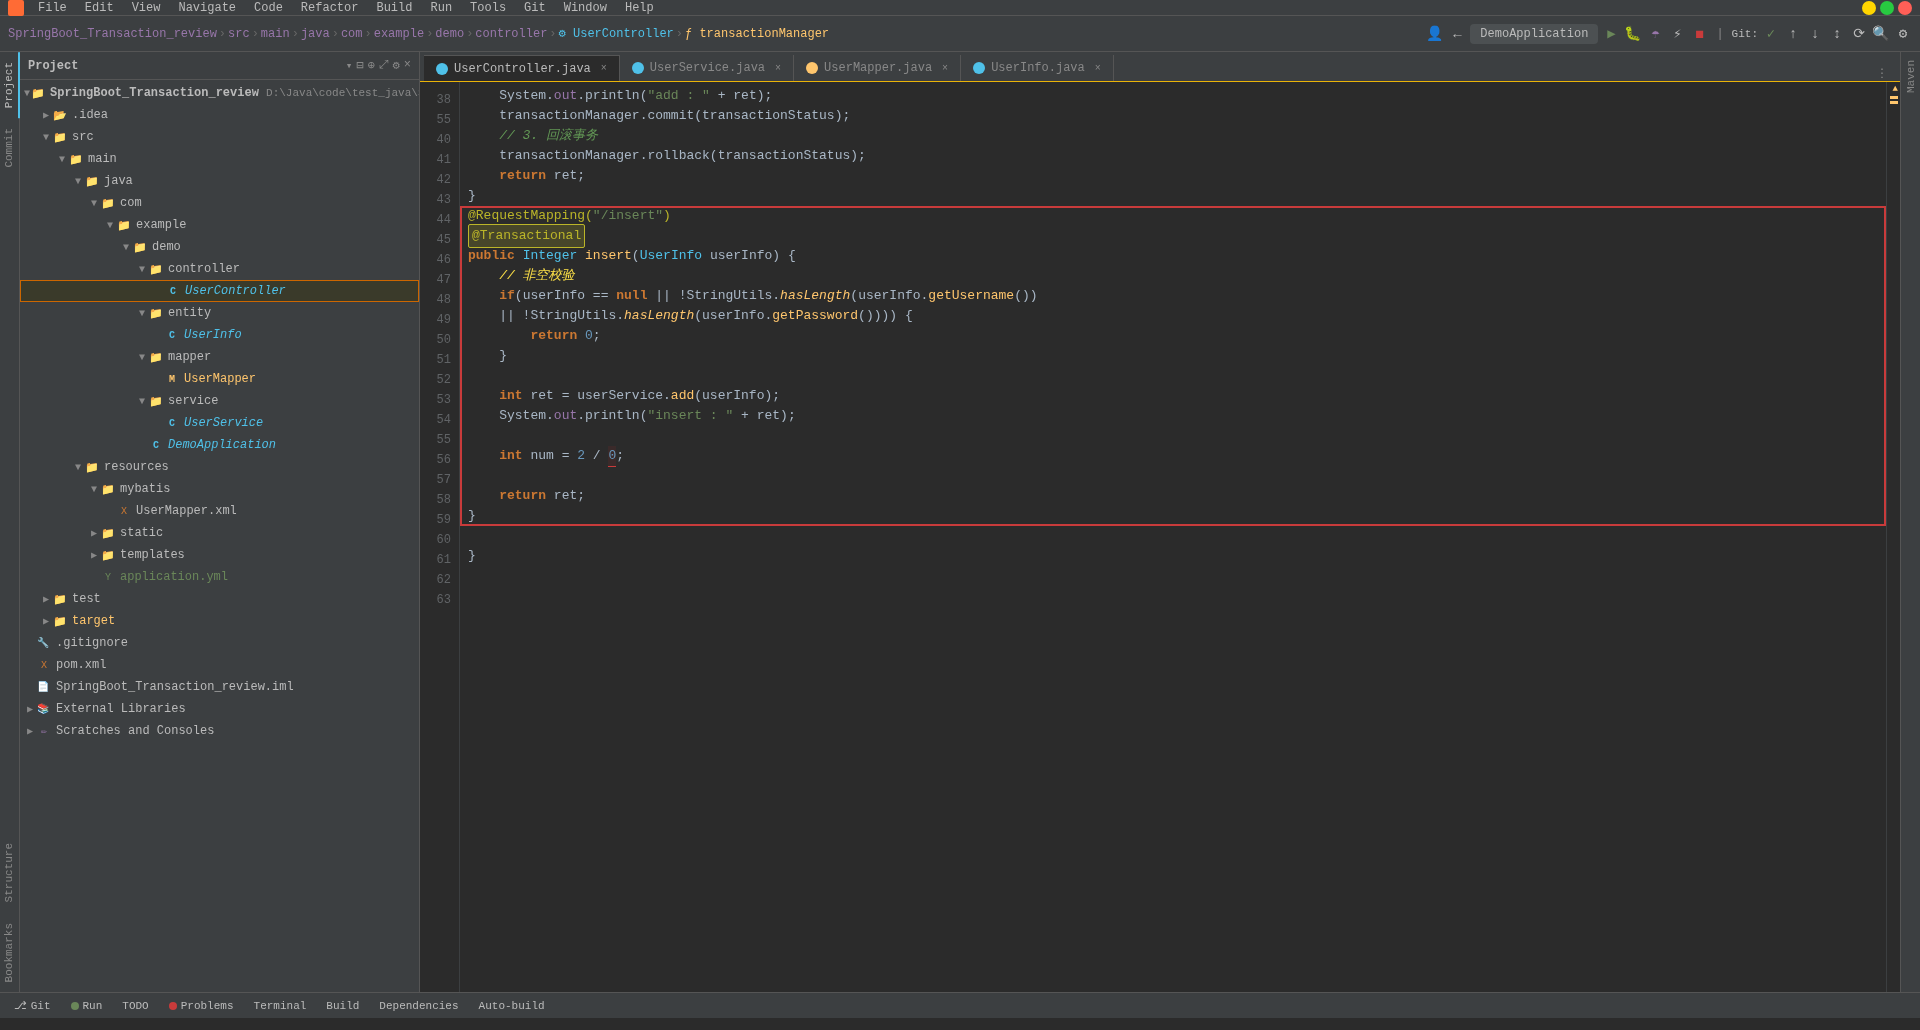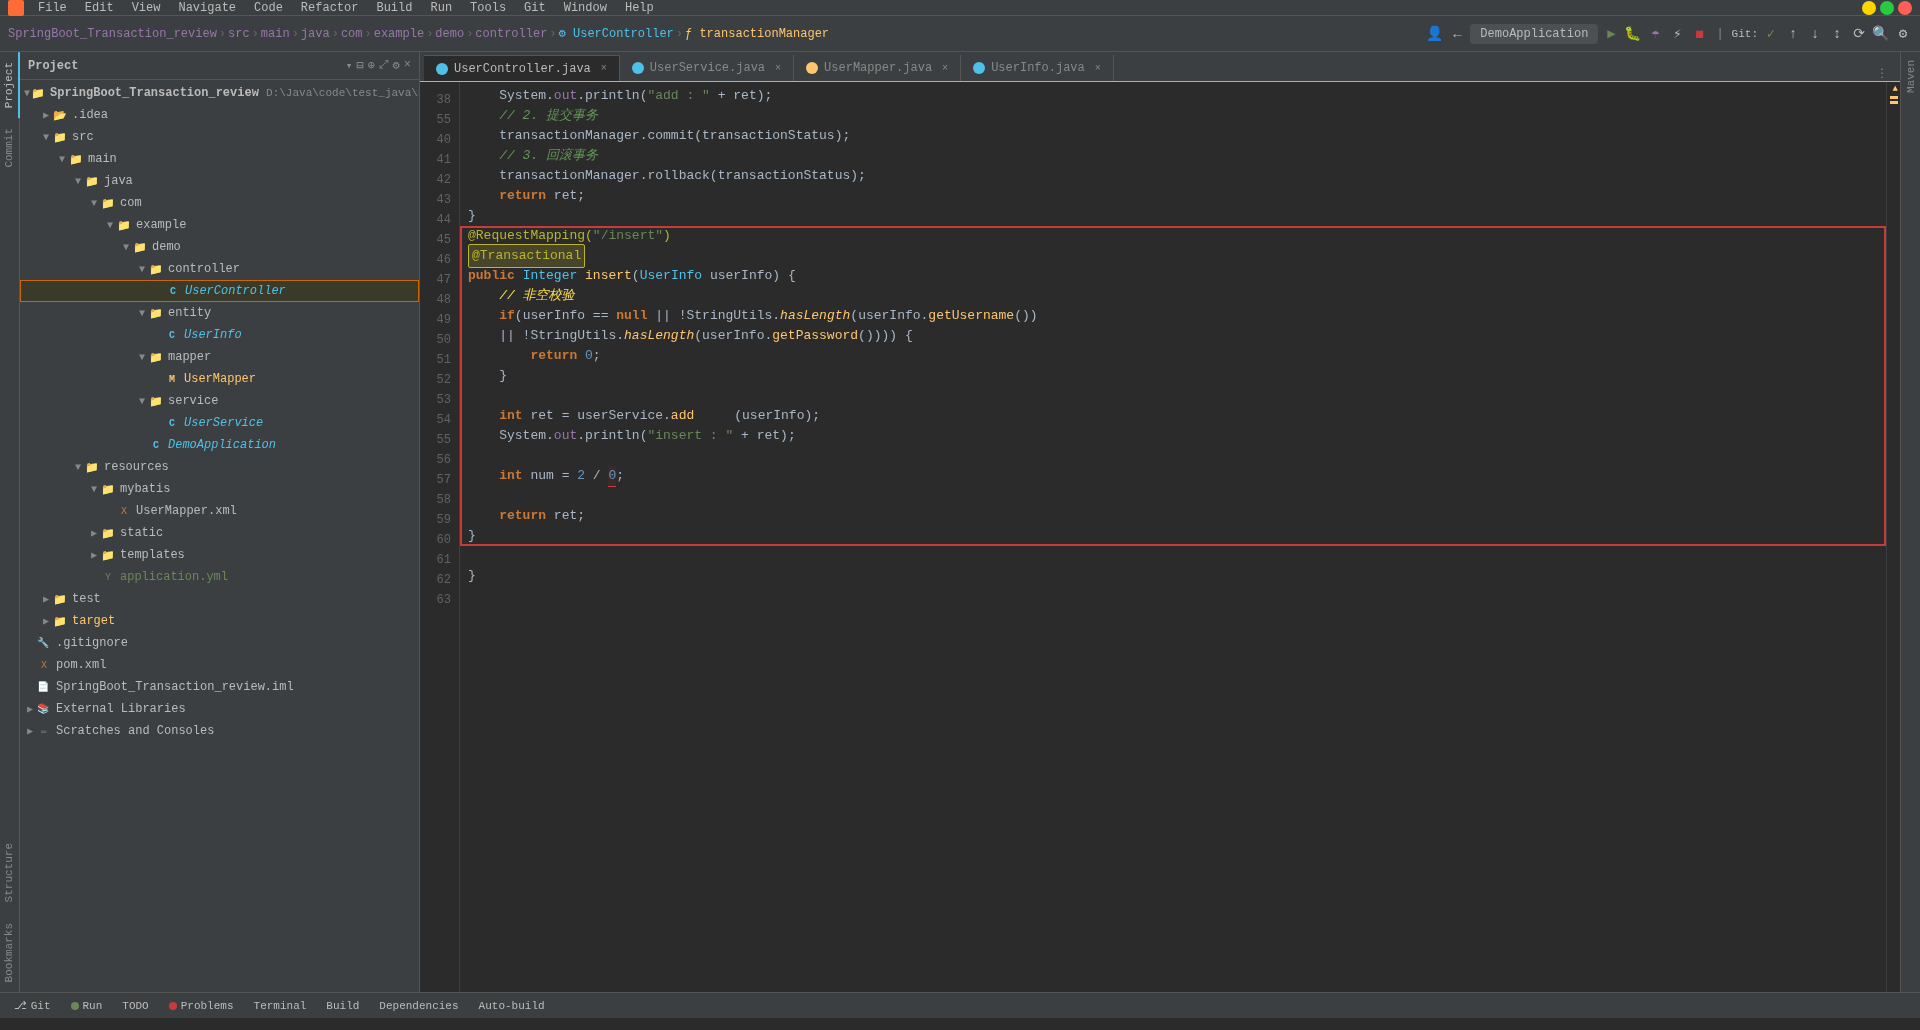--- a/index.html
+++ b/index.html
@@ -420,23 +420,20 @@
           <div>63</div>
         </div>
       </div>
 
       <div id="code-area" style="flex:1;padding:4px 8px;overflow:auto;line-height:20px;font-size:13px;position:relative;background:#2b2b2b;">
 
         <div class="code-line">
           <span style="color:#a9b7c6;">&nbsp;&nbsp;&nbsp;&nbsp;System.</span><span style="color:#9876aa;">out</span><span style="color:#a9b7c6;">.println(</span><span style="color:#6a8759;">"add : "</span><span style="color:#a9b7c6;"> + ret);</span>
         </div>
 
-        <div class="code-line">
-          <span style="color:#629755;font-style:italic;">&nbsp;&nbsp;&nbsp;&nbsp;// 2. 提交事务</span>
-        </div>
 
         <div class="code-line">
           <span style="color:#a9b7c6;">&nbsp;&nbsp;&nbsp;&nbsp;transactionManager.commit(transactionStatus);</span>
         </div>
 
         <div class="code-line">
           <span style="color:#629755;font-style:italic;">&nbsp;&nbsp;&nbsp;&nbsp;// 3. 回滚事务</span>
         </div>
 
         <div class="code-line">
@@ -482,21 +479,21 @@
             <span style="color:#a9b7c6;">&nbsp;&nbsp;&nbsp;&nbsp;&nbsp;&nbsp;&nbsp;&nbsp;</span><span style="color:#cc7832;font-weight:bold;">return</span><span style="color:#a9b7c6;"> </span><span style="color:#6897bb;">0</span><span style="color:#a9b7c6;">;</span>
           </div>
 
           <div class="code-line">
             <span style="color:#a9b7c6;">&nbsp;&nbsp;&nbsp;&nbsp;}</span>
           </div>
 
           <div class="code-line">&nbsp;</div>
 
           <div class="code-line">
-            <span style="color:#a9b7c6;">&nbsp;&nbsp;&nbsp;&nbsp;</span><span style="color:#cc7832;font-weight:bold;">int</span><span style="color:#a9b7c6;"> ret = userService.</span><span style="color:#ffc66d;">add</span><span style="color:#a9b7c6;margin-left:40px;">(userInfo);</span>
+            <span style="color:#a9b7c6;">&nbsp;&nbsp;&nbsp;&nbsp;</span><span style="color:#cc7832;font-weight:bold;">int</span><span style="color:#a9b7c6;"> ret = userService.</span><span style="color:#ffc66d;">add</span><span style="color:#a9b7c6;">(userInfo);</span>
           </div>
 
           <div class="code-line">
             <span style="color:#a9b7c6;">&nbsp;&nbsp;&nbsp;&nbsp;System.</span><span style="color:#9876aa;">out</span><span style="color:#a9b7c6;">.println(</span><span style="color:#6a8759;">"insert : "</span><span style="color:#a9b7c6;"> + ret);</span>
           </div>
 
           <div class="code-line">&nbsp;</div>
 
           <div class="code-line">
             <span style="color:#a9b7c6;">&nbsp;&nbsp;&nbsp;&nbsp;</span><span style="color:#cc7832;font-weight:bold;">int</span><span style="color:#a9b7c6;"> num = </span><span style="color:#6897bb;">2</span><span style="color:#a9b7c6;"> / </span><span style="background:#3a2a2a;border-bottom:1px solid #c93b3b;color:#6897bb;">0</span><span style="color:#a9b7c6;">;</span>

